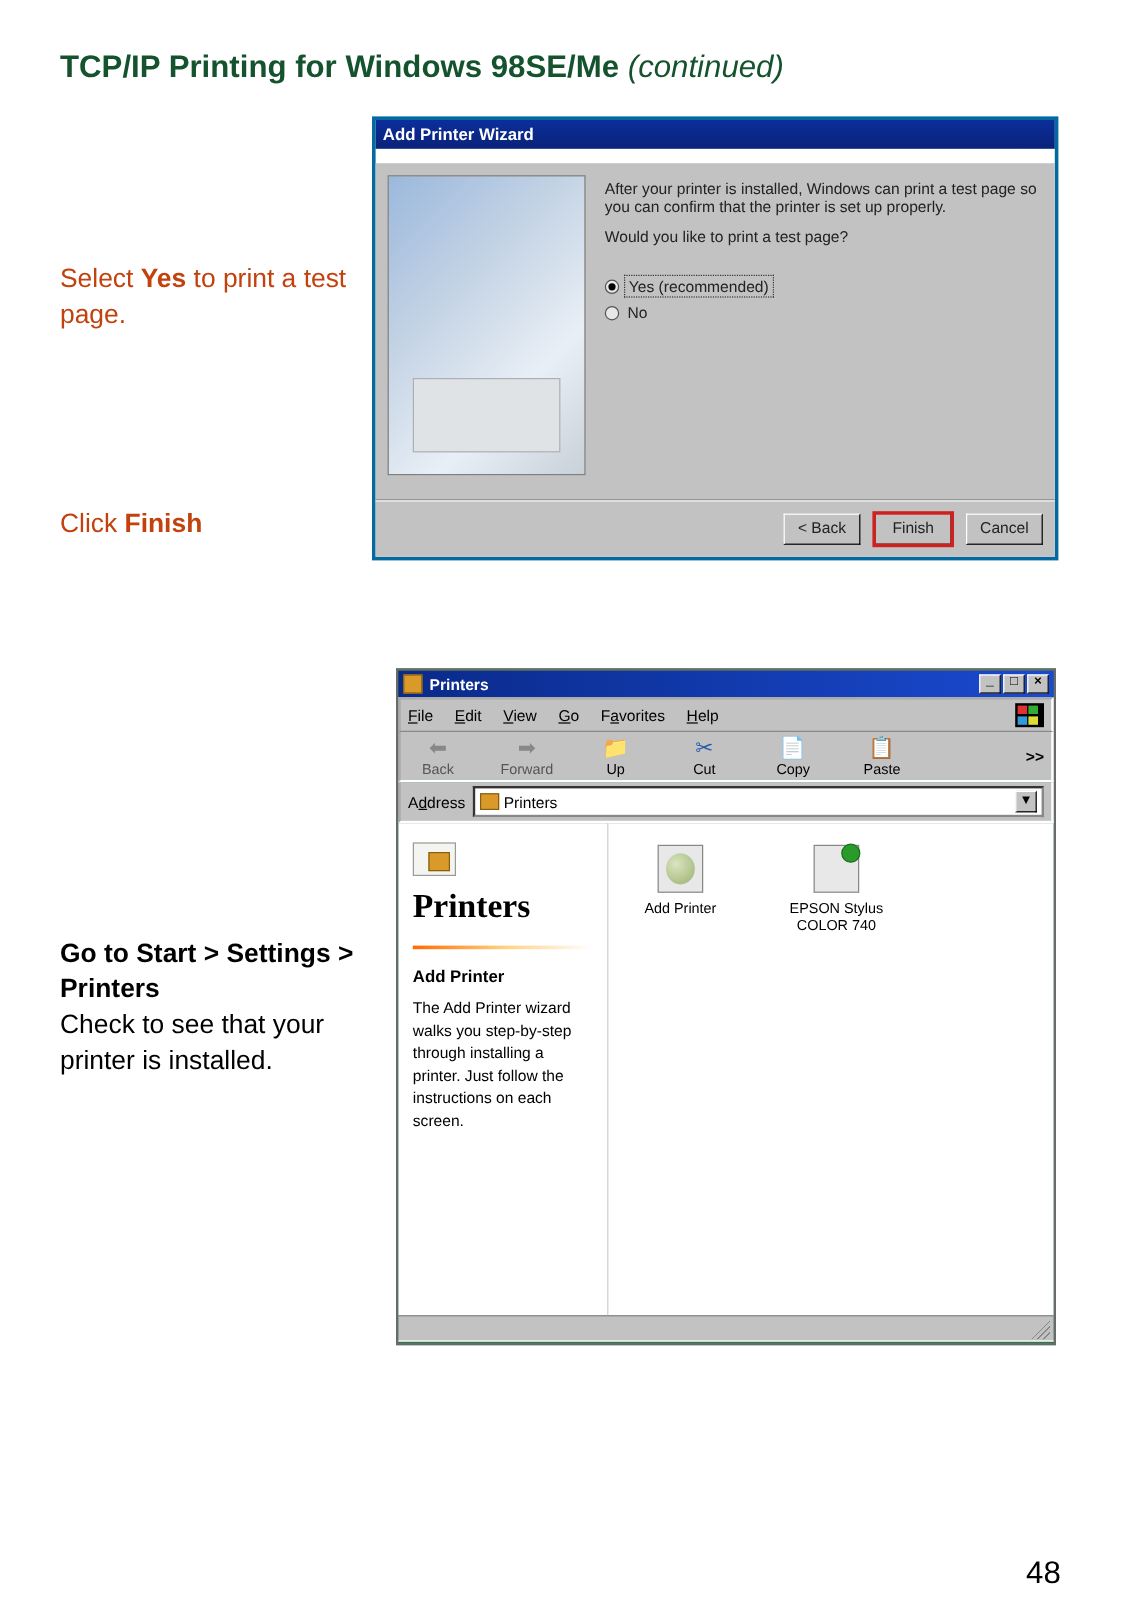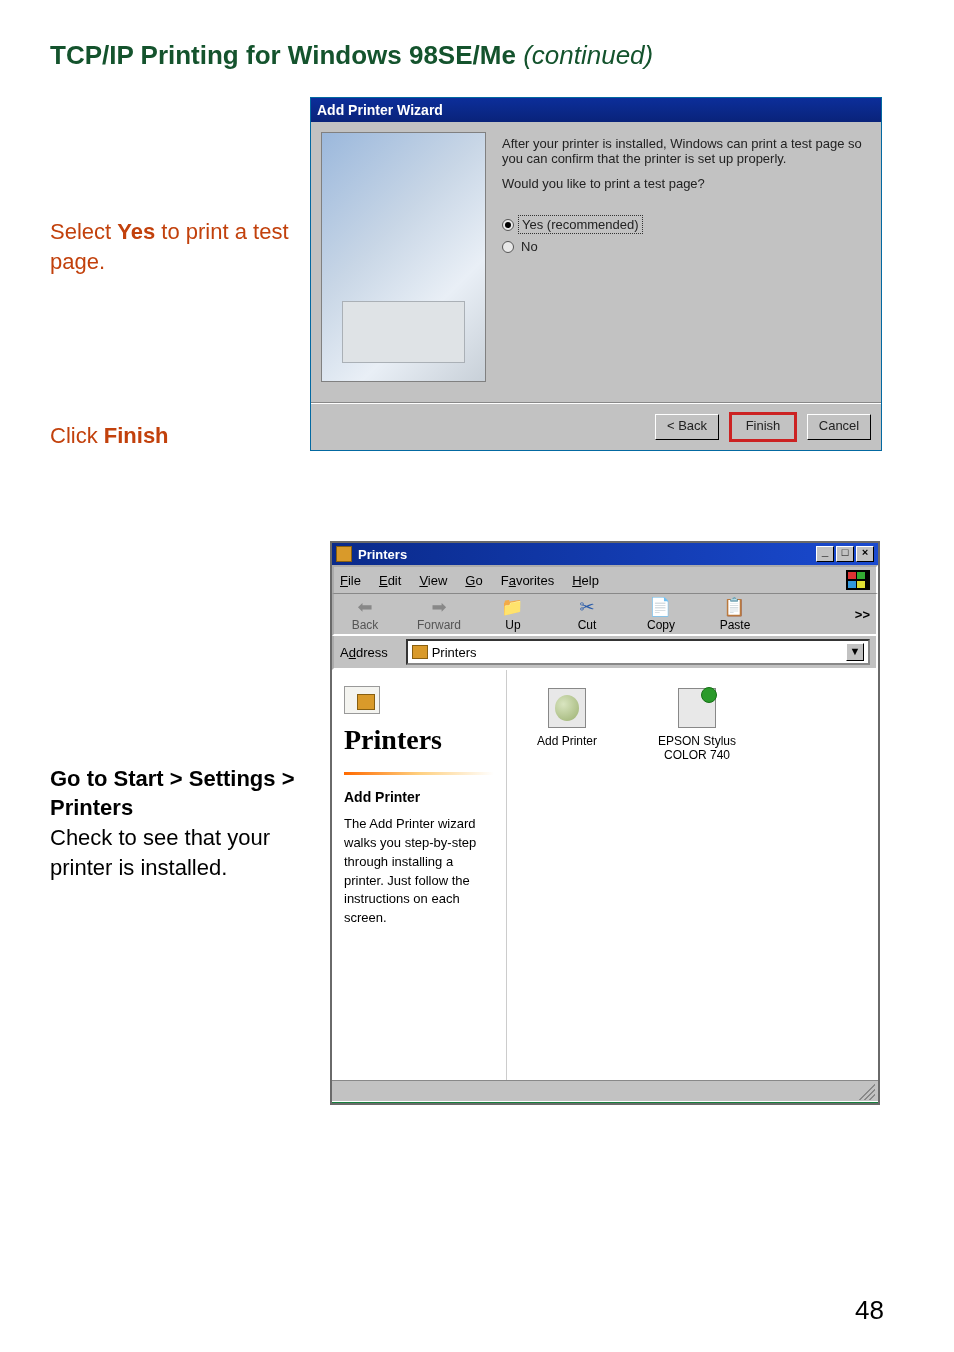--- a/index.html
+++ b/index.html
@@ -37,38 +37,39 @@
     line-height: 1.35;
   }
   .instr-col .step1 {
     padding-top: 120px;
   }
   .instr-col .step2 {
     padding-top: 145px;
   }
   .wiz {
     width: 572px;
-    border: 1px solid #0369a1;
+    border: 3px solid #0369a1;
     font-family: Tahoma, Arial, sans-serif;
     font-size: 13px;
     color: #222;
   }
   .wiz-title {
     background: #0a2a8a;
     background: linear-gradient(#0c2e9a, #09237a);
     color: #fff;
     font-weight: bold;
     padding: 4px 6px;
     font-size: 14px;
   }
   .wiz-body {
     display: flex;
     background: #c2c2c2;
     padding: 10px 10px 4px 10px;
     height: 280px;
+    margin-top: 12px;
   }
   .wiz-img {
     width: 165px;
     height: 250px;
     margin-right: 16px;
     background: linear-gradient(135deg, #9bb8dc 0%, #c8d6e6 40%, #e9eff6 70%, #c8d0d8 100%);
     position: relative;
     border: 1px solid #808080;
   }
   .wiz-img::after {
@@ -257,21 +258,21 @@
     font-weight: bold;
     color: #000;
   }
   .addrbar {
     background: #c2c2c2;
     border: 2px inset #fff;
     border-top: none;
     padding: 3px 6px;
     display: flex;
     align-items: center;
-    gap: 18px;
+    gap: 6px;
   }
   .addrbar .afield {
     flex: 1;
     background: #fff;
     border: 2px inset #888;
     padding: 2px 4px;
     display: flex;
     align-items: center;
     gap: 6px;
     justify-content: space-between;

